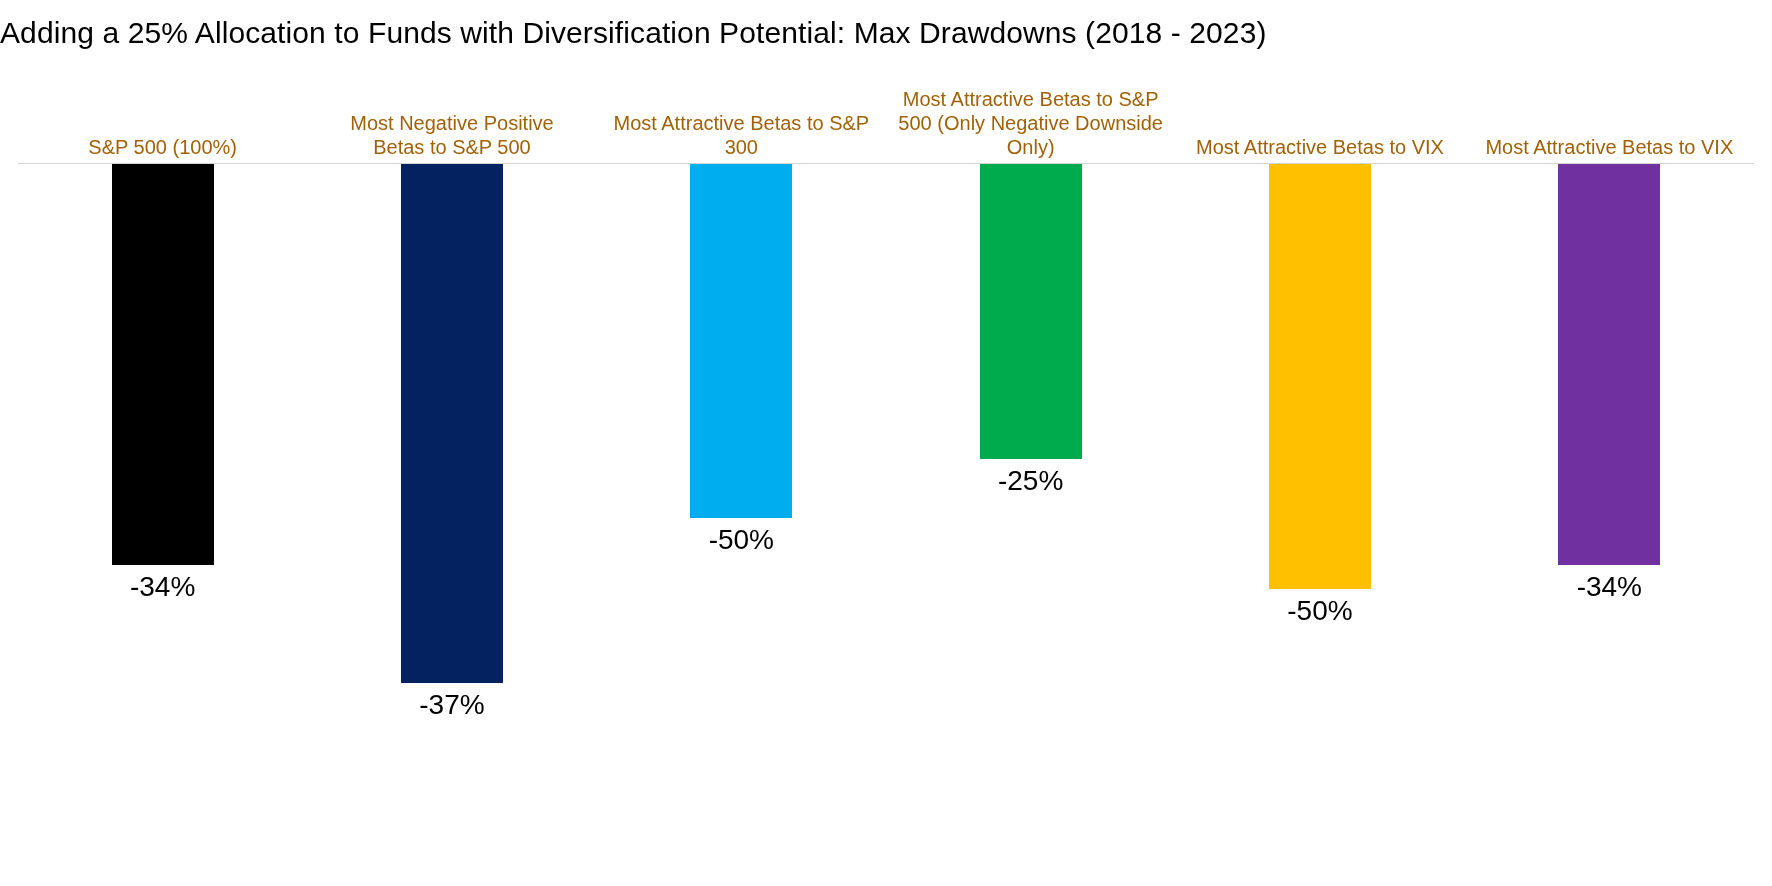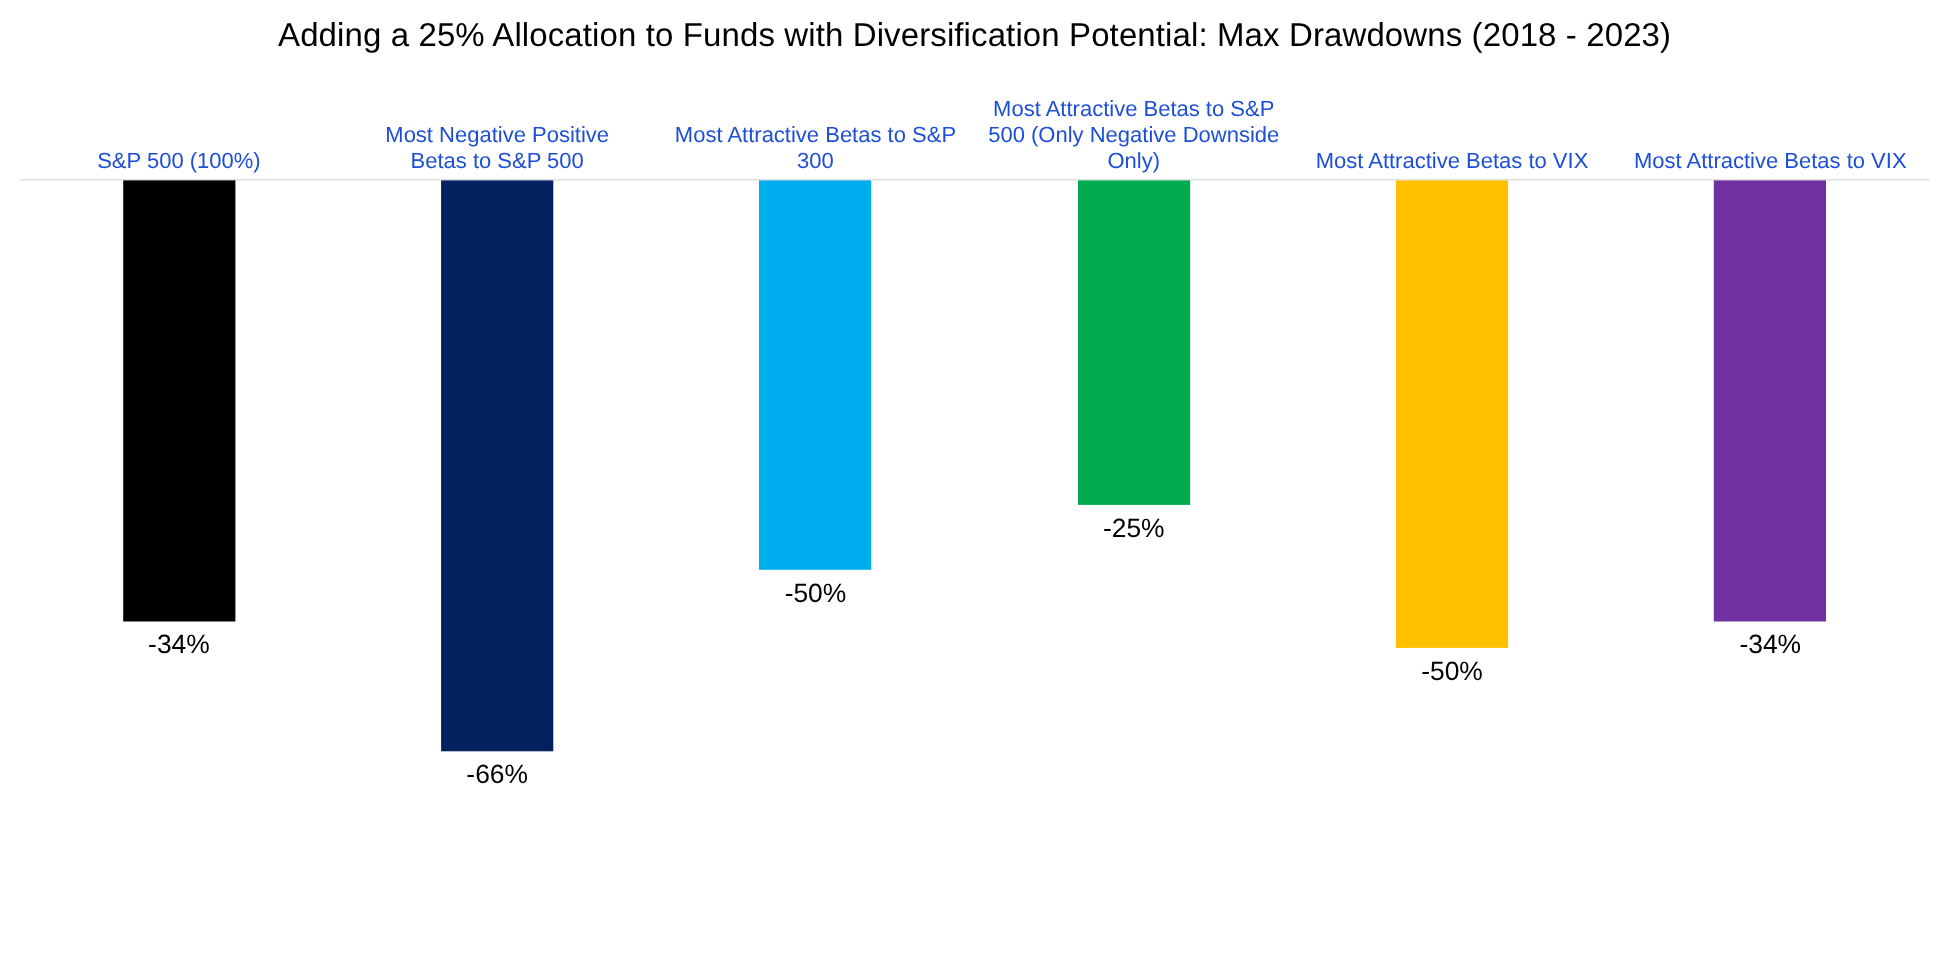--- a/index.html
+++ b/index.html
@@ -21,21 +21,21 @@
     width: 1772px;
     height: 886px;
   }
 
   
   #chart-title {
     position: absolute;
     left: 0;
     top: 14px;
     width: 1772px;
-    text-align: center;
+    text-align: left;
     font-size: 30px;
     font-weight: 400;
     line-height: 38px;
     color: #000000;
     letter-spacing: 0.1px;
     white-space: nowrap;
   }
 
   
   #plot-area {
@@ -65,21 +65,21 @@
 
   
   .cat-label {
     position: absolute;
     bottom: 700px;            
     left: 0;
     width: 100%;
     text-align: center;
     font-size: 20px;
     line-height: 24px;
-    color: #1d4ed8;
+    color: #a16207;
     padding-bottom: 4px;
     box-sizing: border-box;
   }
   .cat-label .lbl-line {
     display: block;
     white-space: nowrap;
   }
 
   
   .bar-wrap {
@@ -88,21 +88,21 @@
     left: 0;
     width: 100%;
     display: flex;
     flex-direction: column;
     align-items: center;
   }
   .bar {
     width: 102px;
   }
   .bar-value {
-    font-size: 24px;
+    font-size: 28px;
     line-height: 28px;
     color: #000000;
     margin-top: 8px;
     white-space: nowrap;
   }
 </style>
 </head>
 <body>
 
 <div id="chart-root">
@@ -121,21 +121,21 @@
           <div class="bar-value">-34%</div>
         </div>
       </div>
       <div class="cat-col" style="left: 289.333px; width: 289.333px;">
         <div class="cat-label">
           <span class="lbl-line">Most Negative Positive</span>
           <span class="lbl-line">Betas to S&amp;P 500</span>
         </div>
         <div class="bar-wrap">
           <div class="bar" style="height: 519.2px; background: rgb(4, 34, 96);"></div>
-          <div class="bar-value">-66%</div>
+          <div class="bar-value">-37%</div>
         </div>
       </div>
       <div class="cat-col" style="left: 578.667px; width: 289.333px;">
         <div class="cat-label">
           <span class="lbl-line">Most Attractive Betas to S&amp;P</span>
           <span class="lbl-line">300</span>
         </div>
         <div class="bar-wrap">
           <div class="bar" style="height: 354px; background: rgb(0, 174, 239);"></div>
           <div class="bar-value">-50%</div>

